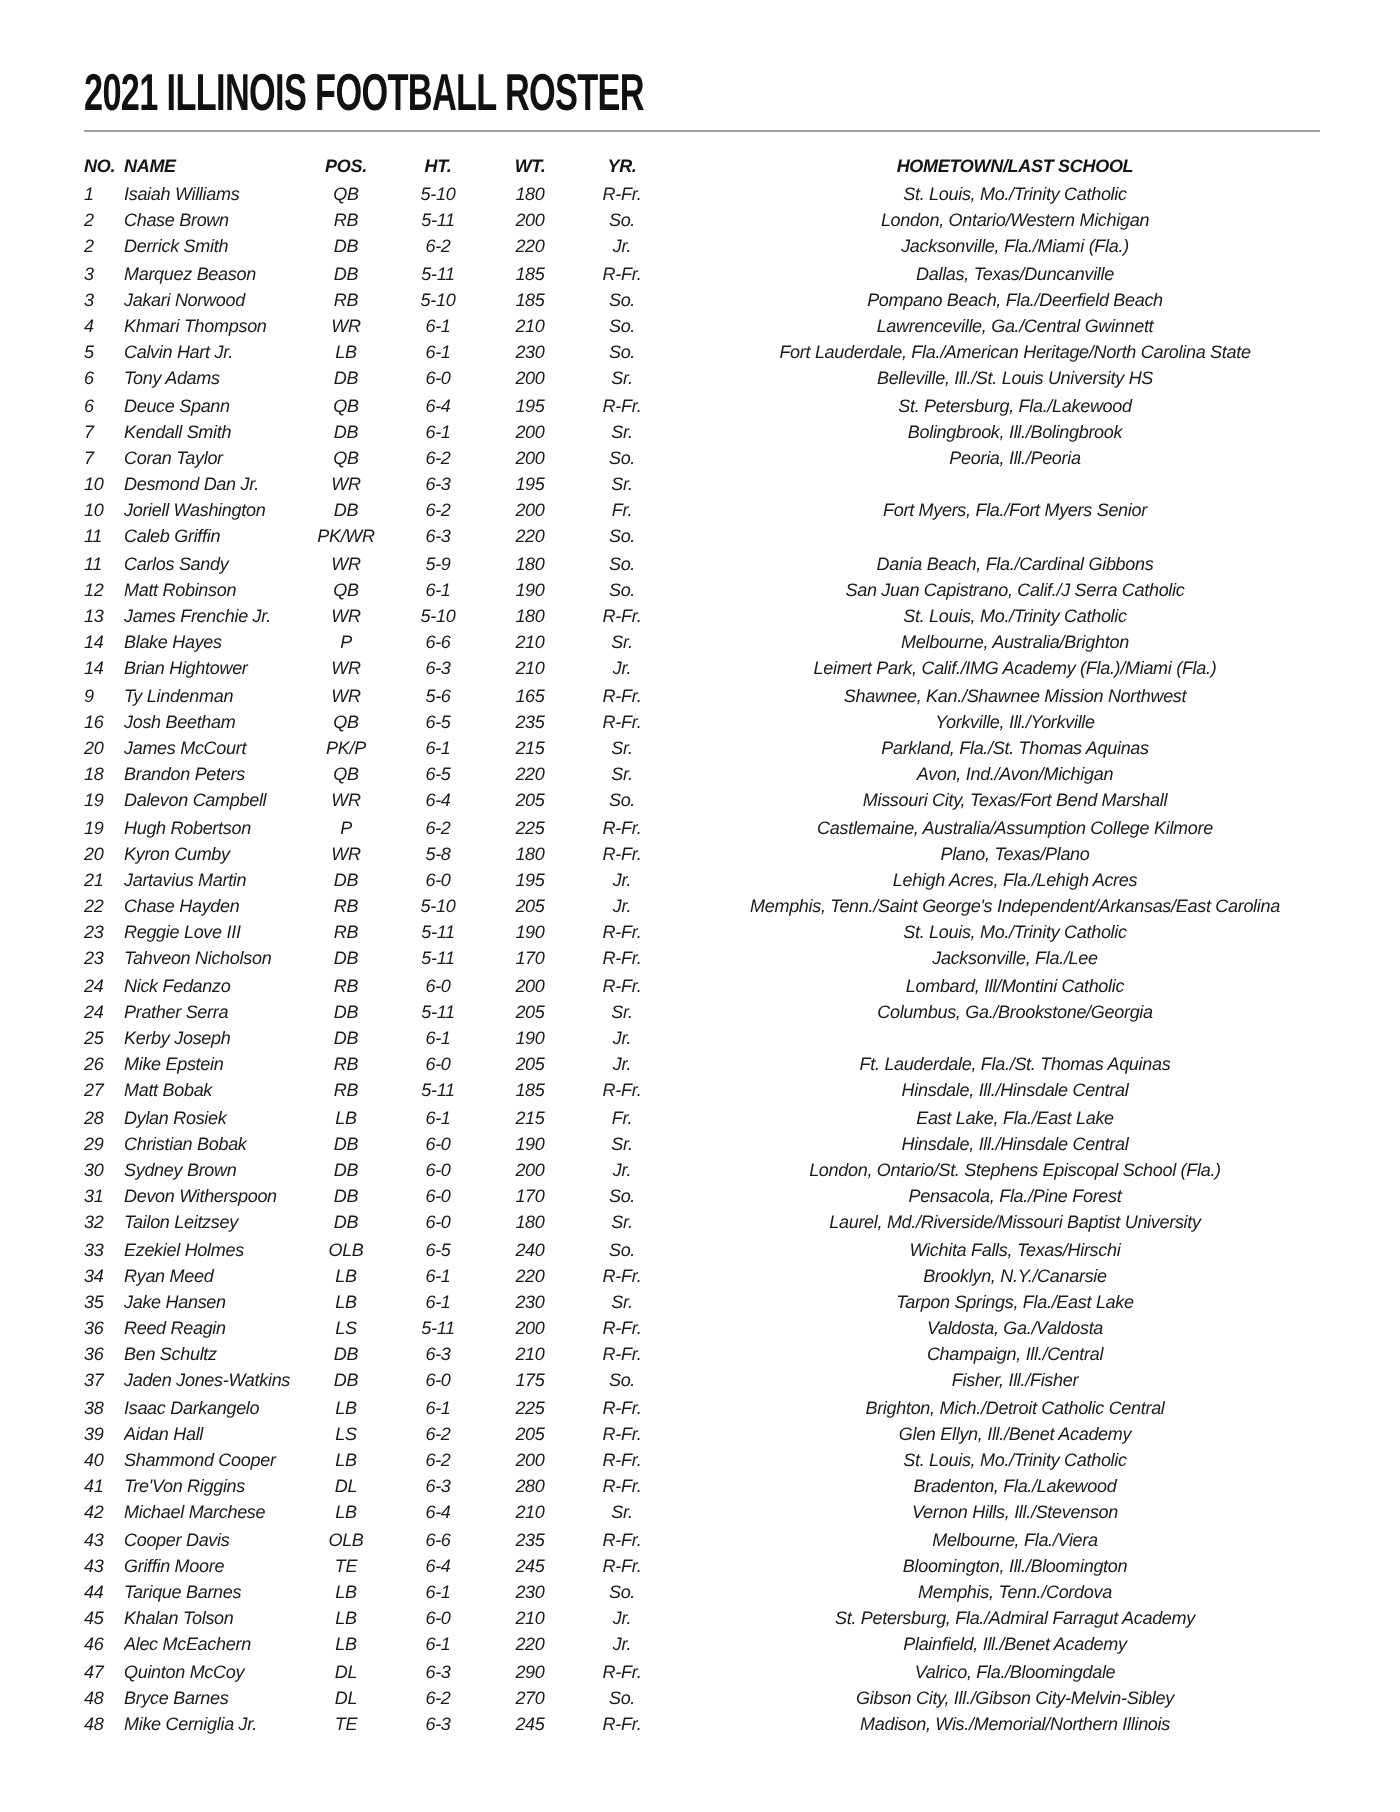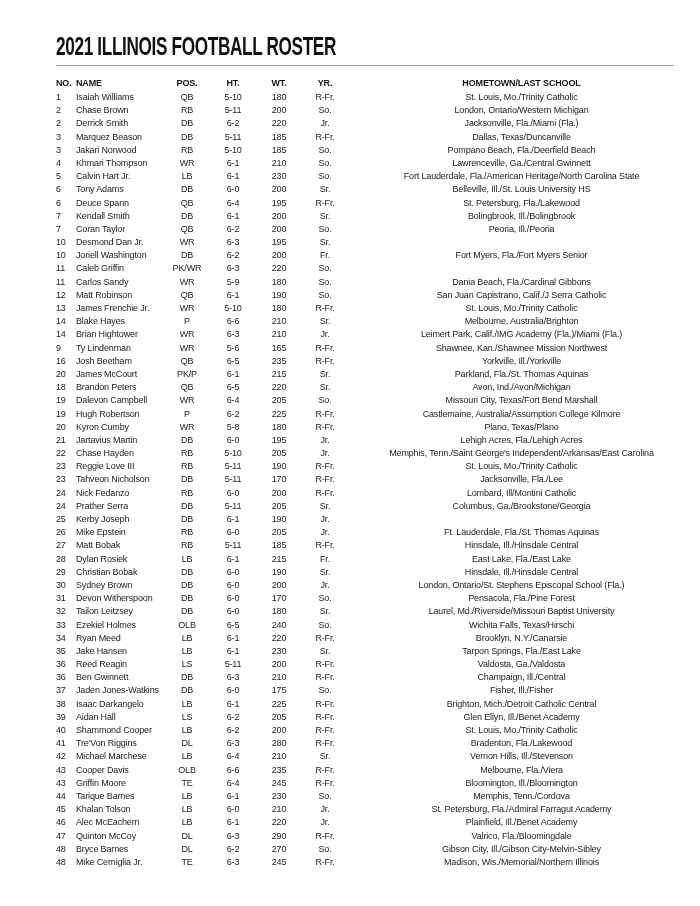--- a/index.html
+++ b/index.html
@@ -10,21 +10,21 @@
   body {
     width: 700px;
     height: 906px;
     font-family: "Liberation Sans", sans-serif;
     color: #1b1b1b;
     overflow: hidden;
   }
   .page {
     position: relative;
     width: 618px;
-    margin-left: 56px;
+    margin-left: 42px;
     padding-top: 33px;
   }
   .doc-title {
     font-size: 26px;
     font-weight: 700;
     letter-spacing: -0.5px;
     line-height: 1;
     margin: 0 0 6px 0;
     color: #111111;
     transform: scaleX(0.66);
@@ -39,20 +39,21 @@
   }
   .grid-row {
     display: grid;
     grid-template-columns: 20px 88px 46px 46px 46px 46px auto;
     align-items: baseline;
     height: 13.2px;
     line-height: 13.2px;
     font-size: 9px;
     letter-spacing: -0.15px;
     white-space: nowrap;
+    font-style: italic;
   }
   .header-row {
     font-weight: 700;
     height: 15px;
     line-height: 15px;
     color: #151515;
   }
   .c-no   { text-align: left; }
   .c-name { text-align: left; overflow: hidden; }
   .c-pos, .c-ht, .c-wt, .c-yr { text-align: center; }
@@ -466,21 +467,21 @@
       <span class="c-no">36</span>
       <span class="c-name">Reed Reagin</span>
       <span class="c-pos">LS</span>
       <span class="c-ht">5-11</span>
       <span class="c-wt">200</span>
       <span class="c-yr">R-Fr.</span>
       <span class="c-home">Valdosta, Ga./Valdosta</span>
     </div>
       <div class="grid-row">
       <span class="c-no">36</span>
-      <span class="c-name">Ben Gwinnett</span>
+      <span class="c-name">Ben Schultz</span>
       <span class="c-pos">DB</span>
       <span class="c-ht">6-3</span>
       <span class="c-wt">210</span>
       <span class="c-yr">R-Fr.</span>
       <span class="c-home">Champaign, Ill./Central</span>
     </div>
       <div class="grid-row">
       <span class="c-no">37</span>
       <span class="c-name">Jaden Jones-Watkins</span>
       <span class="c-pos">DB</span>

